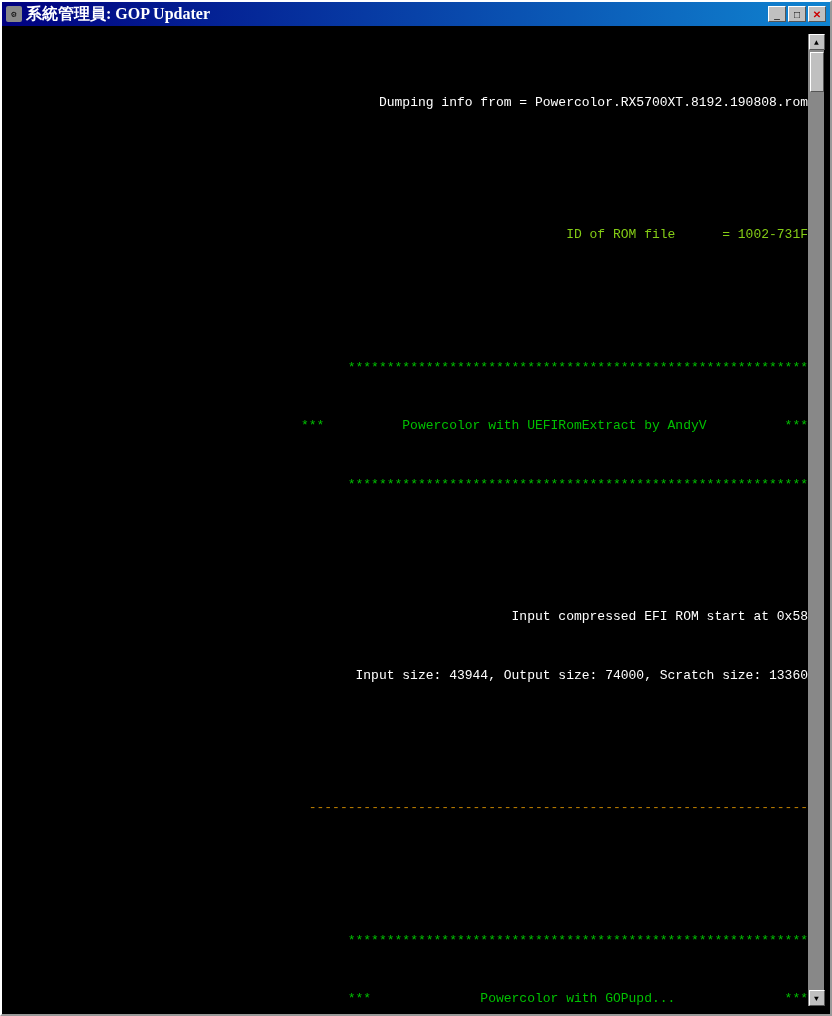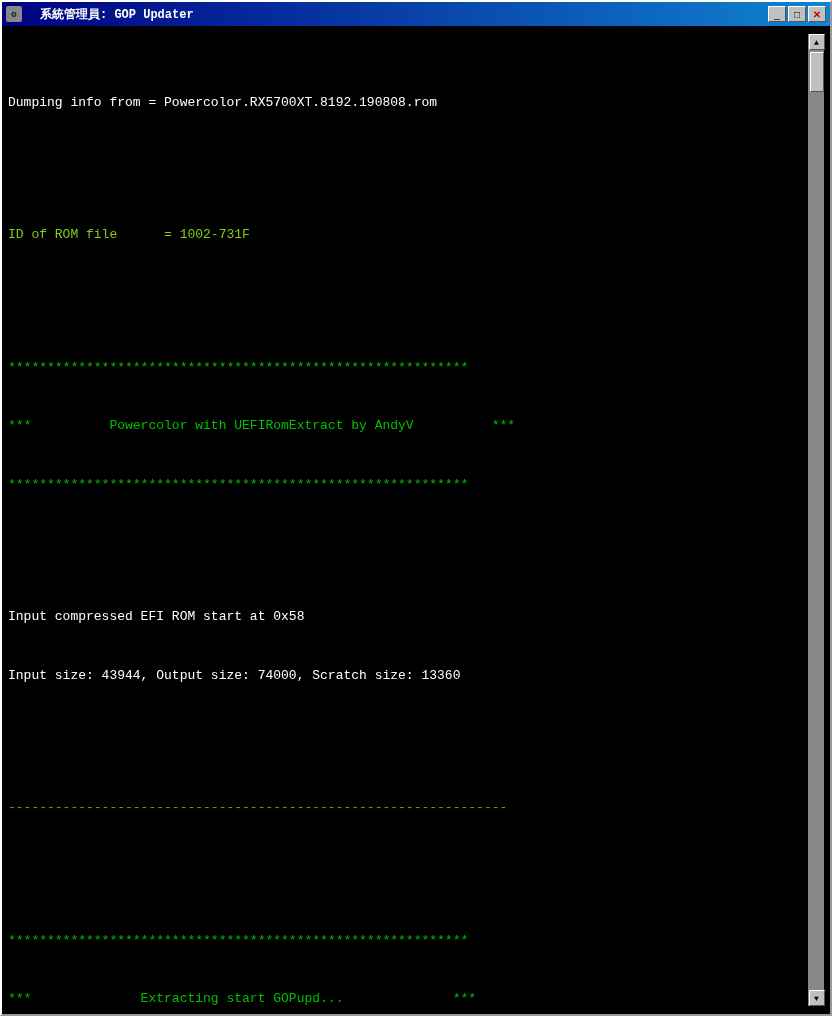--- a/index.html
+++ b/index.html
@@ -44,24 +44,23 @@
       background: #888;
       border-radius: 2px;
       display: flex;
       align-items: center;
       justify-content: center;
       font-size: 10px;
     }
 
     .titlebar-text {
       flex: 1;
-      font-family: Liberation Mono, monospace;
-      font-size: 12px;
+      font-family: Liberation Serif, serif;
+      font-size: 16px;
       font-weight: bold;
-      margin-left: 14px;
     }
 
     .titlebar-buttons {
       display: flex;
       gap: 2px;
     }
 
     .titlebar-btn {
       width: 18px;
       height: 16px;
@@ -147,20 +146,21 @@
     }
 
     .line-white { color: #ffffff; }
     .line-green { color: #00c000; }
     .line-cyan { color: #84cc16; }
     .line-divider { color: #c08000; }
 
     .line {
       display: block;
       min-height: 1.5em;
+      text-align: right;
     }
 
     .line-empty {
       display: block;
       height: 1.2em;
     }
   </style>
 </head>
 <body>
 
@@ -198,21 +198,21 @@
       <span class="line-empty"></span>
       
       <span class="line line-white">Input compressed EFI ROM start at 0x58</span>
       <span class="line line-white">Input size: 43944, Output size: 74000, Scratch size: 13360</span>
       <span class="line-empty"></span>
       
       <span class="line line-divider">----------------------------------------------------------------</span>
       <span class="line-empty"></span>
       
       <span class="line line-green">***********************************************************</span>
-      <span class="line line-green">***              Extracting start GOPupd...              ***</span>
+      <span class="line line-green">***              Powercolor with GOPupd...              ***</span>
       
       
       
       
       
       
       
       
       
       

